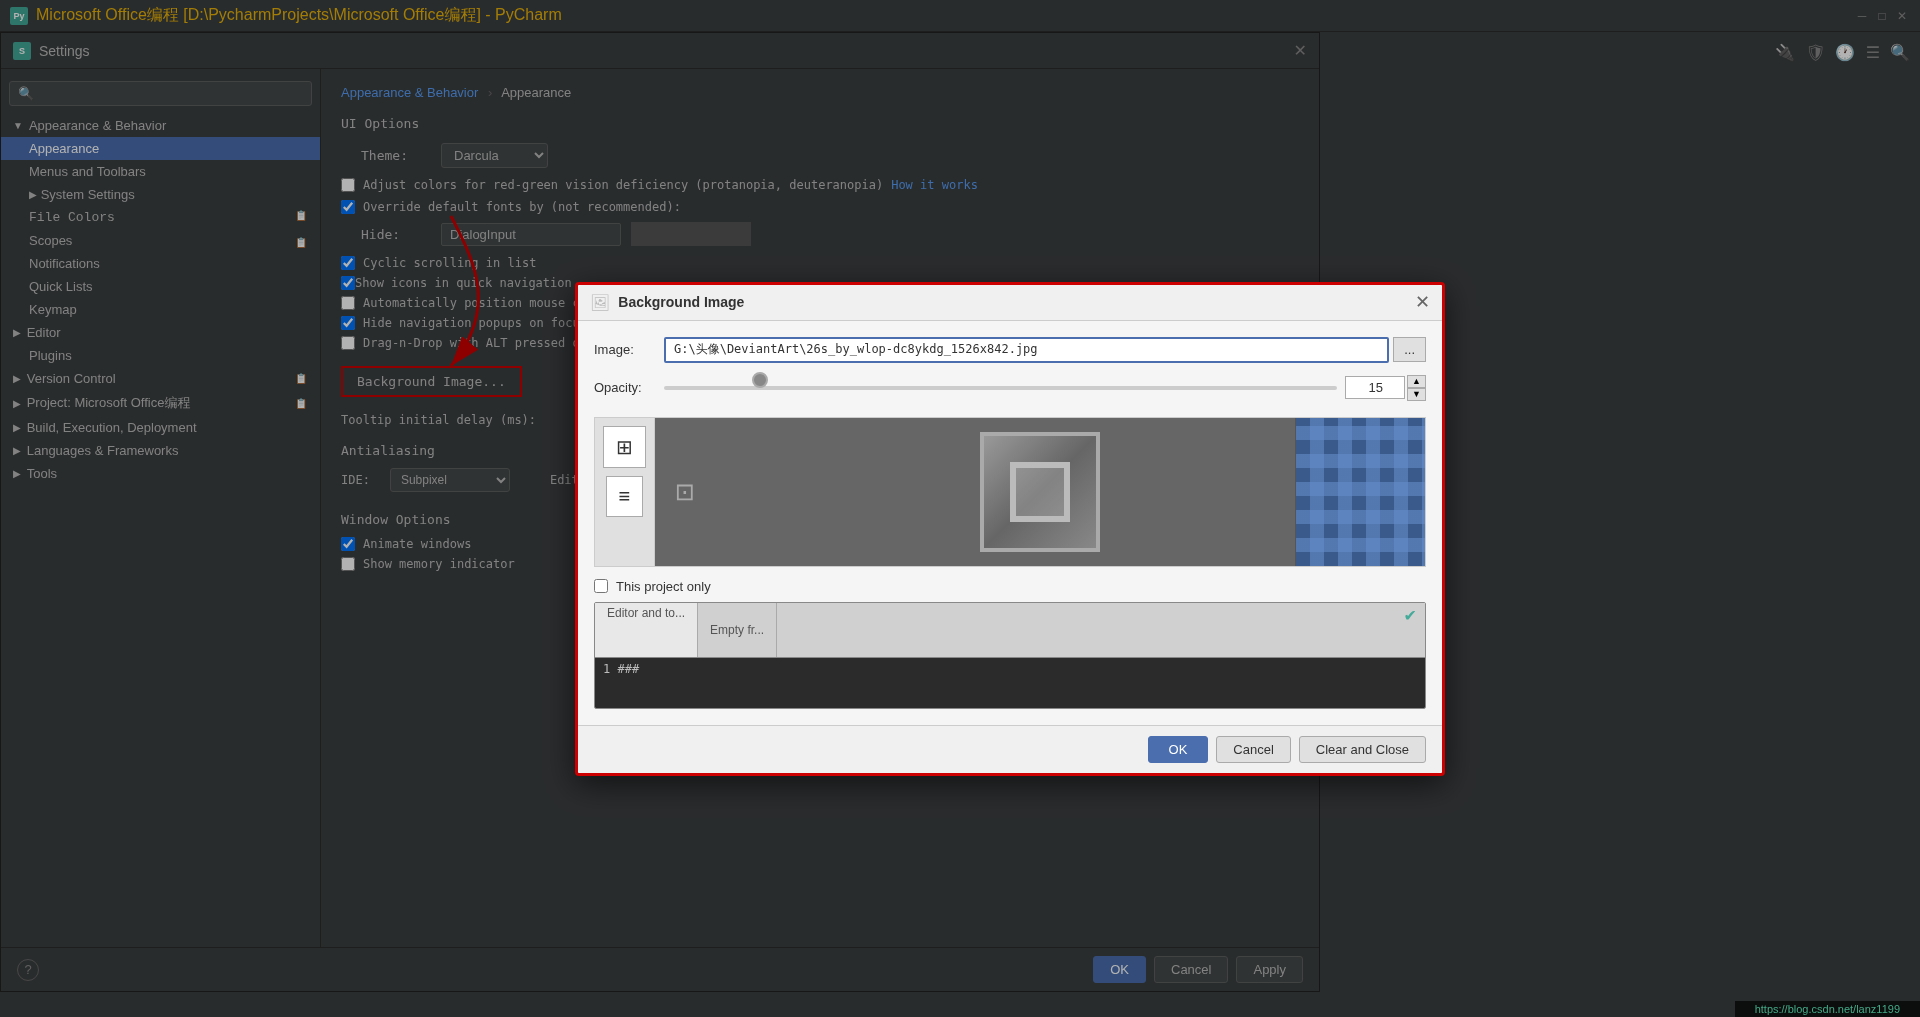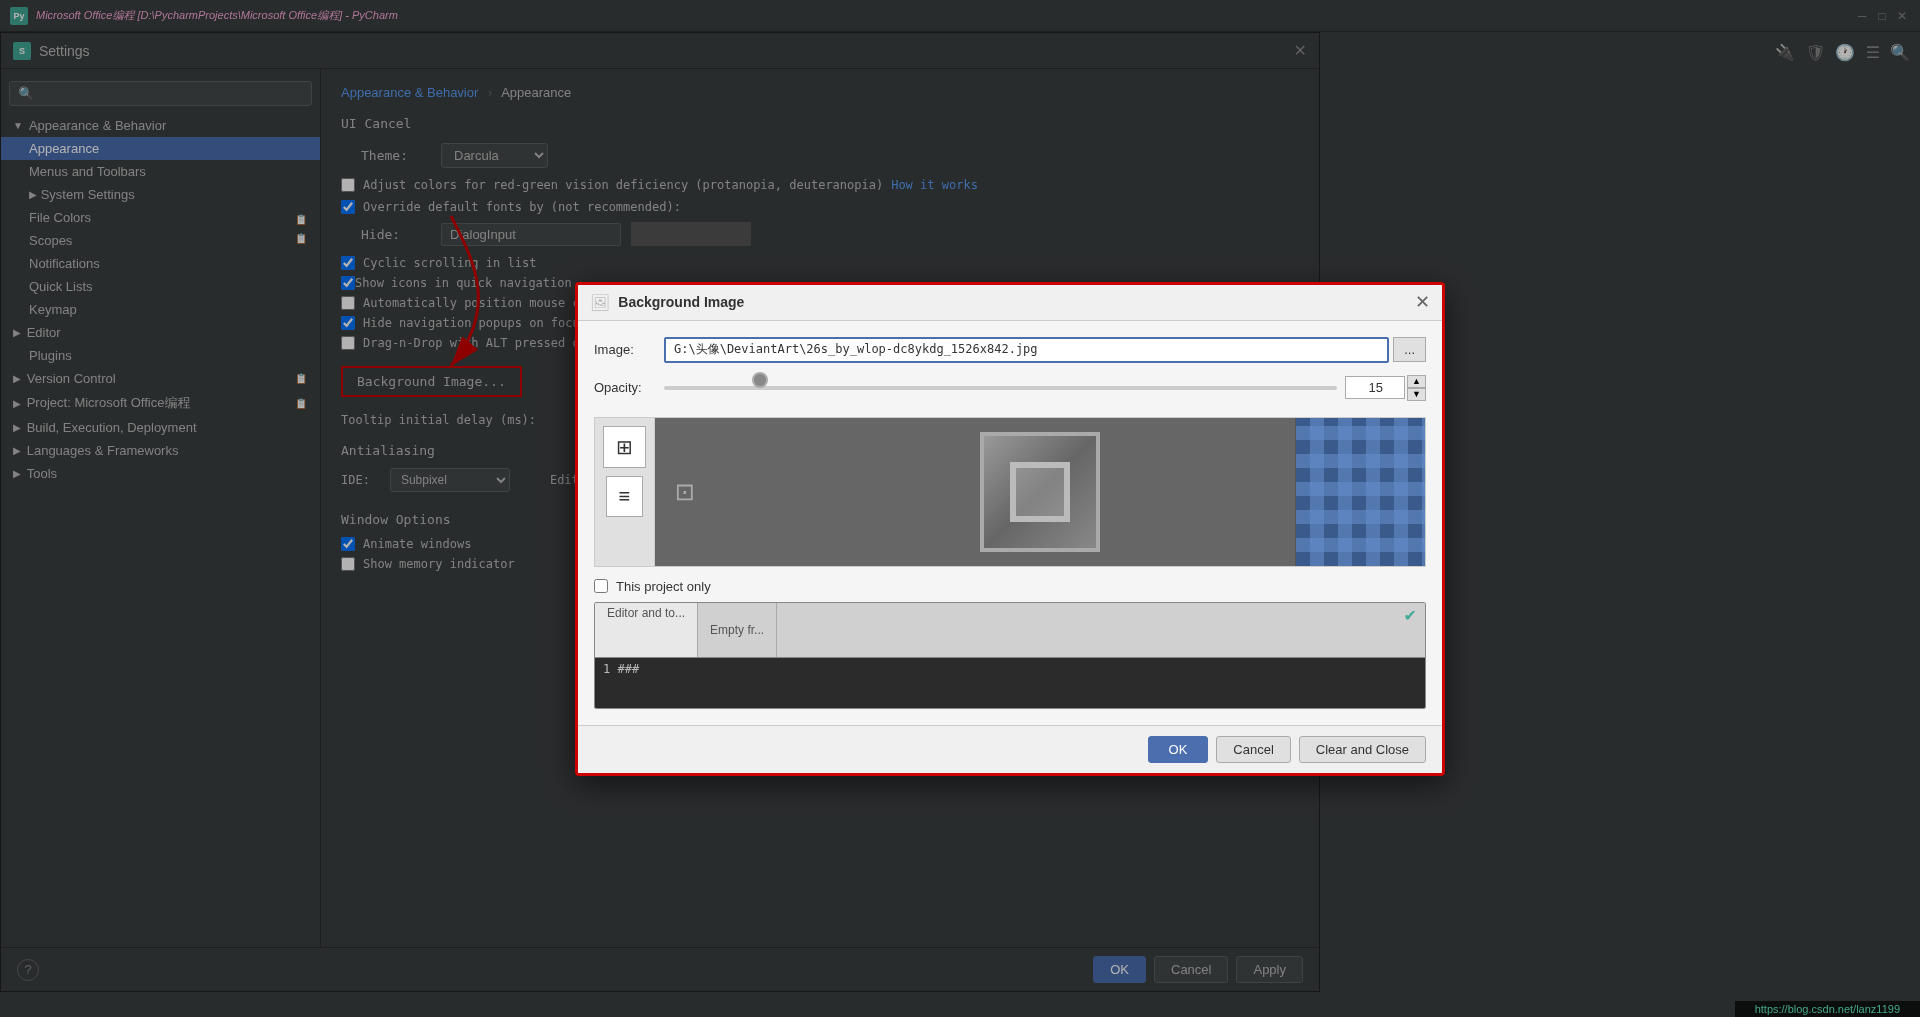--- a/index.html
+++ b/index.html
@@ -1,21 +1,21 @@
 <!DOCTYPE html>
 <html><head>
   <meta charset="utf-8">
   <style>
     * { box-sizing: border-box; margin: 0; padding: 0; }
     body { font-family: 'Segoe UI', sans-serif; background: #3c3f41; color: #bbbbbb; font-size: 13px; width: 1920px; height: 1017px; overflow: hidden; }
 
     
     .title-bar { display: flex; align-items: center; background: #3c3f41; height: 32px; padding: 0 10px; border-bottom: 1px solid #2b2b2b; }
     .title-bar .app-icon { width: 16px; height: 16px; background: #4a9c4a; margin-right: 8px; font-size: 10px; display: flex; align-items: center; justify-content: center; color: white; }
-    .title-bar .title-text { flex: 1; font-size: 11px; color: #f9a8d4; font-style: italic; }
+    .title-bar .title-text { flex: 1; font-size: 16px; color: #eab308; }
     .title-bar .win-controls { display: flex; gap: 4px; margin-left: auto; }
     .win-controls span { width: 16px; height: 16px; display: flex; align-items: center; justify-content: center; cursor: pointer; color: #bbbbbb; font-size: 12px; }
 
     
     .settings-window { background: #3c3f41; border: 1px solid #2b2b2b; display: flex; flex-direction: column; height: 985px; }
     .settings-header { display: flex; align-items: center; background: #3c3f41; padding: 8px 12px; border-bottom: 1px solid #2b2b2b; }
 
     .settings-body { display: flex; flex: 1; }
 
     
@@ -88,25 +88,25 @@
       <div style="padding:4px 12px 4px 28px;background:#4b6eaf;color:white;cursor:pointer;">
         <span>Appearance</span>
       </div>
       <div style="padding:4px 12px 4px 28px;color:#bbbbbb;cursor:pointer;">
         <span>Menus and Toolbars</span>
       </div>
       <div style="padding:4px 12px 4px 28px;color:#bbbbbb;cursor:pointer;display:flex;align-items:center;gap:4px;">
         <span style="font-size:10px;">▶</span>
         <span>System Settings</span>
       </div>
-      <div style="padding:4px 12px 4px 28px;color:#bbbbbb;cursor:pointer;display:flex;align-items:flex-end;justify-content:space-between;">
+      <div style="padding:4px 12px 4px 28px;color:#bbbbbb;cursor:pointer;display:flex;align-items:flex-start;justify-content:space-between;font-family:Liberation Mono, monospace;">
         <span>File Colors</span>
         <span style="font-size:10px;color:#666;">📋</span>
       </div>
-      <div style="padding:4px 12px 4px 28px;color:#bbbbbb;cursor:pointer;display:flex;align-items:flex-start;justify-content:space-between;">
+      <div style="padding:4px 12px 4px 28px;color:#bbbbbb;cursor:pointer;display:flex;align-items:flex-end;justify-content:space-between;">
         <span>Scopes</span>
         <span style="font-size:10px;color:#666;">📋</span>
       </div>
       <div style="padding:4px 12px 4px 28px;color:#bbbbbb;cursor:pointer;">
         <span>Notifications</span>
       </div>
       <div style="padding:4px 12px 4px 28px;color:#bbbbbb;cursor:pointer;">
         <span>Quick Lists</span>
       </div>
 
@@ -155,21 +155,21 @@
 
     <div class="main-content" style="flex:1;padding:16px 20px;overflow-y:auto;position:relative;">
 
       <div class="breadcrumb">
         <span style="color:#589df6;cursor:pointer;">Appearance &amp; Behavior</span>
         <span style="margin:0 6px;color:#666;">›</span>
         <span style="color:#bbbbbb;">Appearance</span>
       </div>
 
       <div>
-        <div style="margin-bottom:12px;font-size:13px;color:#bbbbbb;font-family:monospace;">UI Cancel</div>
+        <div style="margin-bottom:12px;font-size:13px;color:#bbbbbb;font-family:monospace;">UI Options</div>
 
         <div class="form-row" style="display:flex;align-items:center;margin-bottom:10px;margin-left:20px;">
           <span style="width:80px;font-family:monospace;">Theme:</span>
           <select style="background:#45494a;border:1px solid #5e6060;color:#bbbbbb;padding:3px 32px 3px 8px;font-size:13px;border-radius:3px;outline:none;">
             <option>Darcula</option>
           </select>
         </div>
 
         <div style="display:flex;align-items:center;margin-bottom:8px;gap:8px;font-family:monospace;font-size:12px;">
           <input type="checkbox" style="width: 14px; height: 14px;">

